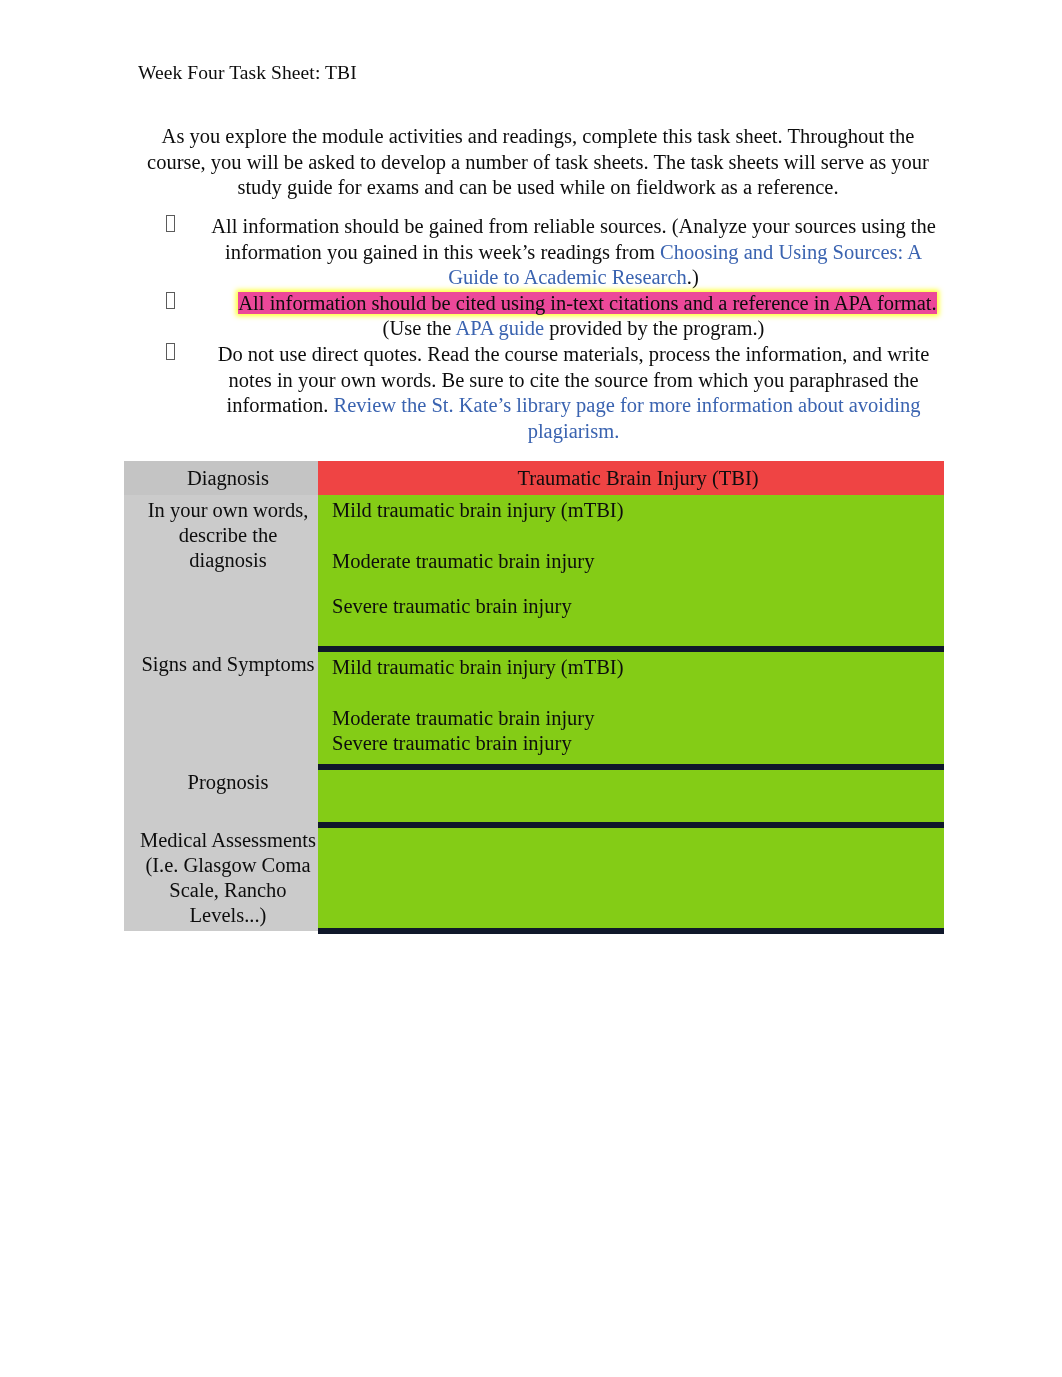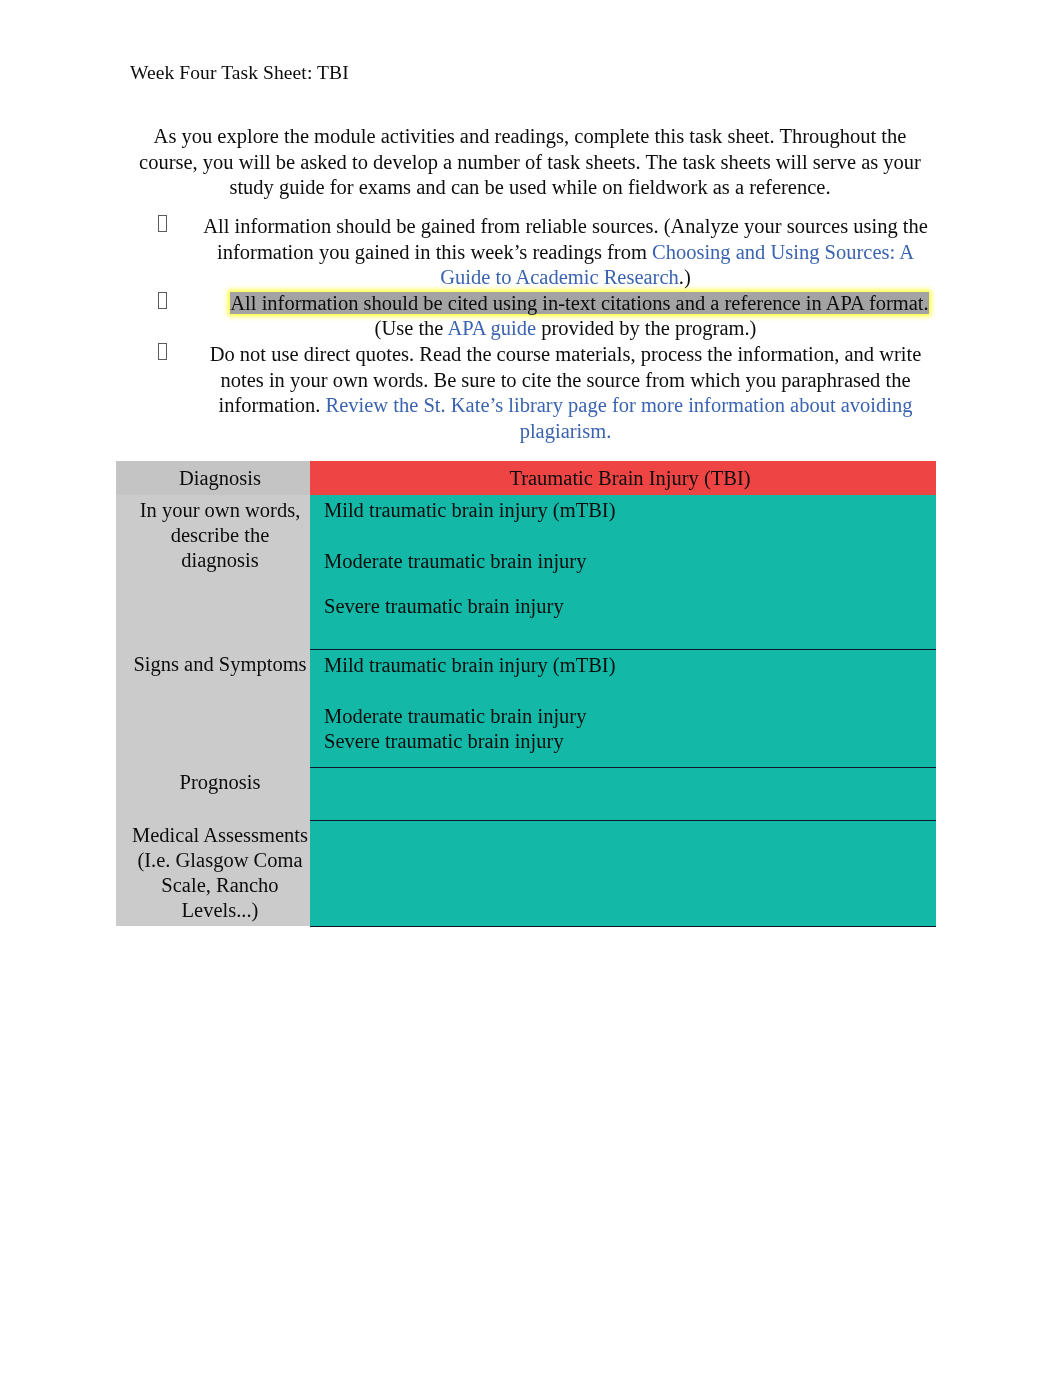--- a/index.html
+++ b/index.html
@@ -12,21 +12,21 @@
     width: 1062px;
     height: 1377px;
     font-family: "Liberation Serif", "DejaVu Serif", serif;
     color: #0d0d0d;
     position: relative;
     overflow: hidden;
   }
 
   .page {
     position: absolute;
-    left: 4px; top: 0;
+    left: 12px; top: 0;
     width: 1048px;
     height: 1377px;
     background: #ffffff;
   }
 
   
   .doc-header {
     position: absolute;
     left: 126px;
     top: 60px;
@@ -73,21 +73,21 @@
   .bullet-text {
     display: block;
     text-align: center;
   }
   a.doclink,
   .doclink {
     color: #3a63b0;
     text-decoration: none;
   }
   .hl {
-    background: #a3a3a3;
+    background: #ec4899;
     box-shadow: 0 0 5px 2px rgba(255,255,0,.85);
     margin-left: 28px;
   }
 
   
   .tbl-wrap {
     position: absolute;
     left: 112px;
     top: 461px;
     width: 820px;
@@ -117,22 +117,22 @@
   }
   table.tasksheet tr.hdr td.right {
     text-align: center;
     background: #ef4444;
   }
   table.tasksheet td.label {
     background: #cbcbcb;
     text-align: center;
   }
   table.tasksheet td.right {
-    background: #14b8a6;
-    border-bottom: 1px solid #0f172a;
+    background: #84cc16;
+    border-bottom: 6px solid #0f172a;
   }
   table.tasksheet tr.hdr td.right { border-bottom: none; }
 
   td.right .subline {
     display: block;
   }
   td.right .spacer-sm { display:block; height: 20px; }
   td.right .spacer-md { display:block; height: 26px; }
   td.right .spacer-lg { display:block; height: 34px; }
 

